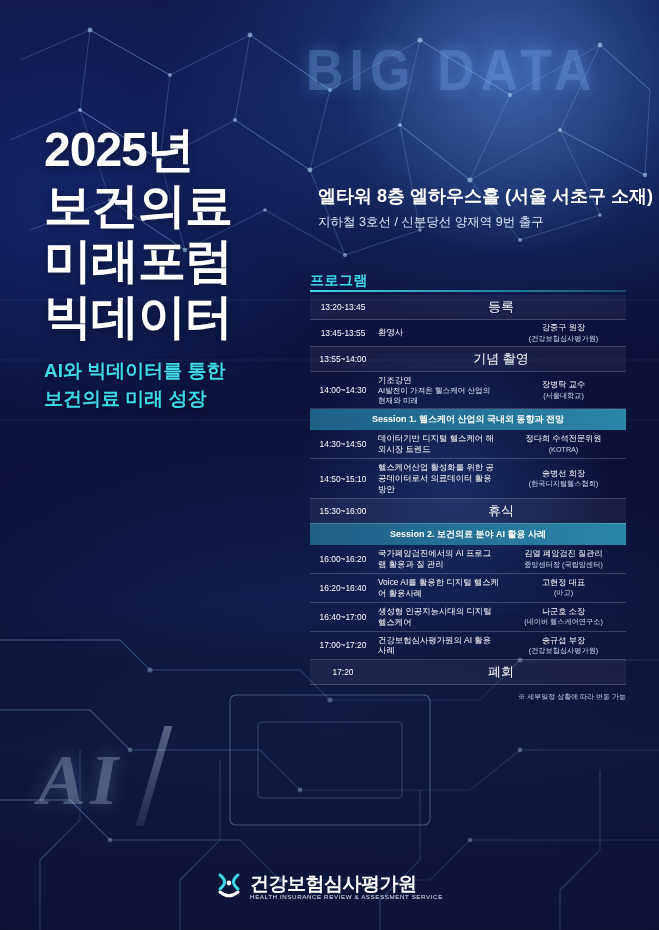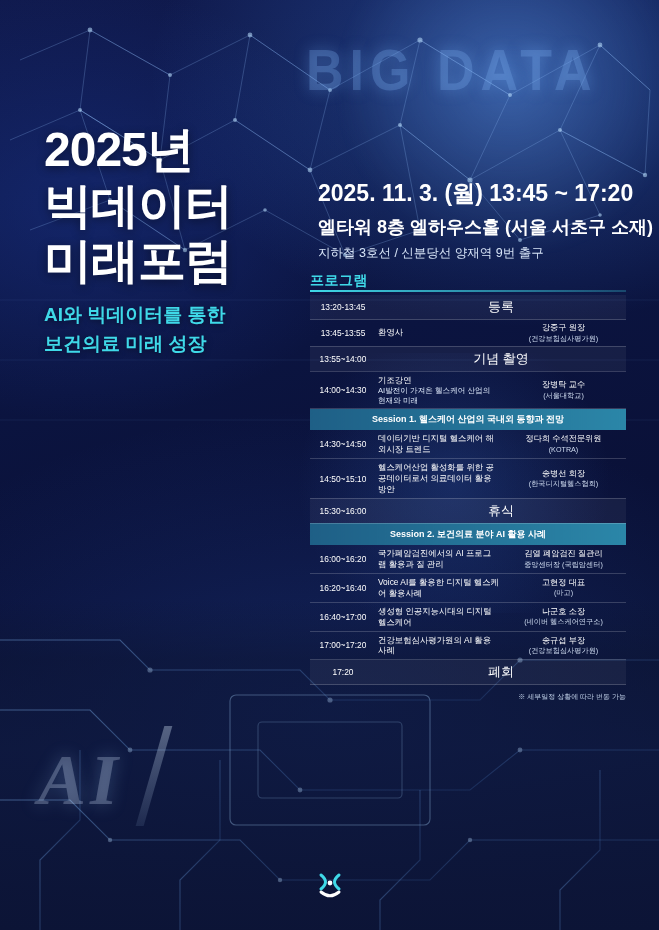--- a/index.html
+++ b/index.html
@@ -338,30 +338,30 @@
           <circle cx="280" cy="280" r="2.2"></circle>
           <circle cx="470" cy="240" r="2.2"></circle>
       </g>
     </svg>
     <div class="ai-watermark">AI</div>
     <div class="ai-slash"></div>
   </div>
 
   <div class="title-block">
     <div class="title-line">2025년</div>
+    <div class="title-line">보건의료</div>
+    <div class="title-line">미래포럼</div>
     <div class="title-line">빅데이터</div>
-    <div class="title-line">미래포럼</div>
     <div class="subtitle">
       <div>AI와 빅데이터를 통한</div>
       <div>보건의료 미래 성장</div>
     </div>
   </div>
 
   <div class="info-block">
-    <div class="info-date">2025. 11. 3. (월) 13:45 ~ 17:20</div>
     <div class="info-venue">엘타워 8층 엘하우스홀 (서울 서초구 소재)</div>
     <div class="info-transit">지하철 3호선 / 신분당선 양재역 9번 출구</div>
   </div>
 
   <div class="program-wrap">
     <div class="program-title">프로그램</div>
     <div class="program-rule"></div>
     <table class="program">
       <tbody id="program-body">
           <tr class="center-row alt">
@@ -432,15 +432,19 @@
   </div>
 
   <div class="logo-wrap">
     <div class="logo-mark">
       <svg viewBox="0 0 26 30" width="26" height="30">
         <path d="M4 3 C10 8, 10 12, 4 17 M22 3 C16 8, 16 12, 22 17" stroke="#3fd9e8" stroke-width="3" fill="none" stroke-linecap="round"></path>
         <path d="M4 20 C10 25, 16 25, 22 20" stroke="#ffffff" stroke-width="3" fill="none" stroke-linecap="round"></path>
         <circle cx="13" cy="11" r="2.4" fill="#ffffff"></circle>
       </svg>
     </div>
+    <div class="logo-text">
+      <div class="kr">건강보험심사평가원</div>
+      <div class="en">HEALTH INSURANCE REVIEW &amp; ASSESSMENT SERVICE</div>
+    </div>
   </div>
 
 </div>
 
 </body></html>

